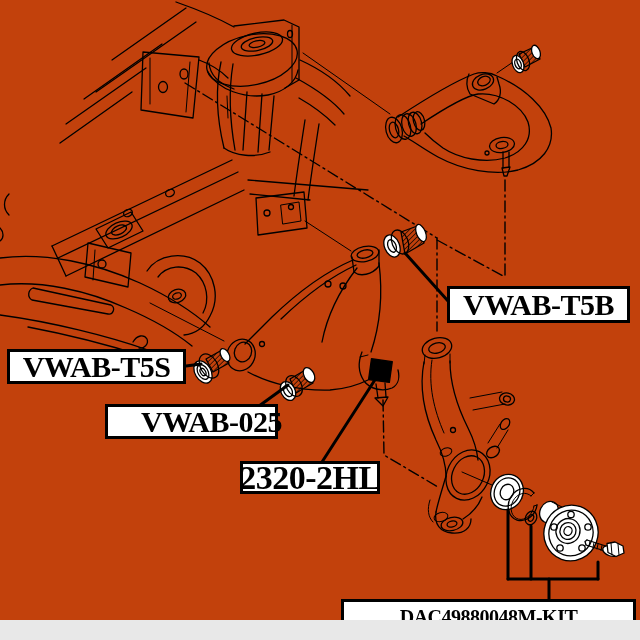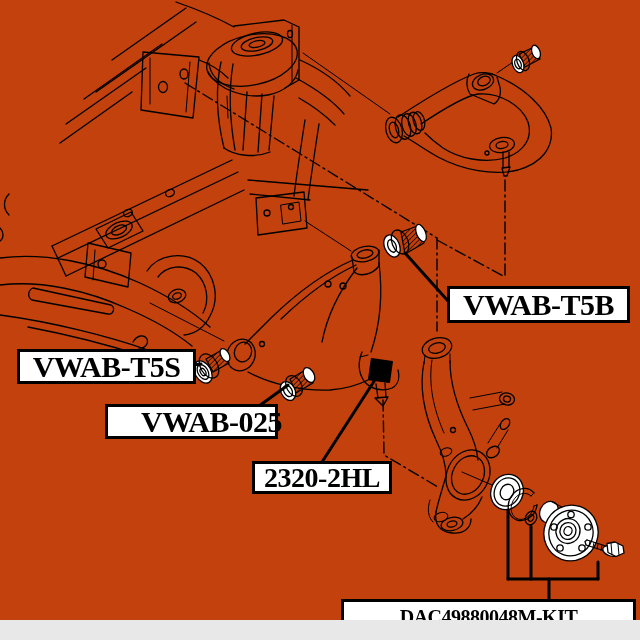--- a/index.html
+++ b/index.html
@@ -14,23 +14,23 @@
   .dashdot{stroke-dasharray:11 4 2 4;stroke-width:1.4;}
   .fillblack{fill:#000;stroke:#000;}
   .fillwhite{fill:#fff;}
   .knurl{fill:url(#knurl);}
   .part-label{
     position:absolute;box-sizing:border-box;background:#fff;border:3px solid #000;
     display:flex;align-items:center;justify-content:center;
     font-weight:bold;color:#000;white-space:nowrap;z-index:2;letter-spacing:-0.5px;
   }
   #label-t5b {left:447px;top:286px;width:183px;height:37px;font-size:30px;}
-  #label-t5s {left:17px;  top:349px;width:179px;height:35px;font-size:30px;}
+  #label-t5s {left:7px;  top:349px;width:179px;height:35px;font-size:30px;}
   #label-025 {left:105px;top:404px;width:173px;height:35px;font-size:30px;padding-left:40px;}
-  #label-2320{left:252px;top:461px;width:140px;height:33px;font-size:28px;text-align:right;}
+  #label-2320{left:240px;top:461px;width:140px;height:33px;font-size:34px;text-align:right;}
   #label-dac {left:341px;top:599px;width:295px;height:36px;font-size:20px;justify-content:center;}
 </style>
 </head>
 <body>
 
 <div id="stage">
 
 <svg width="640" height="640" viewBox="0 0 640 640">
   <defs>
     <pattern id="knurl" width="3.5" height="3.5" patternUnits="userSpaceOnUse" patternTransform="rotate(45)">

